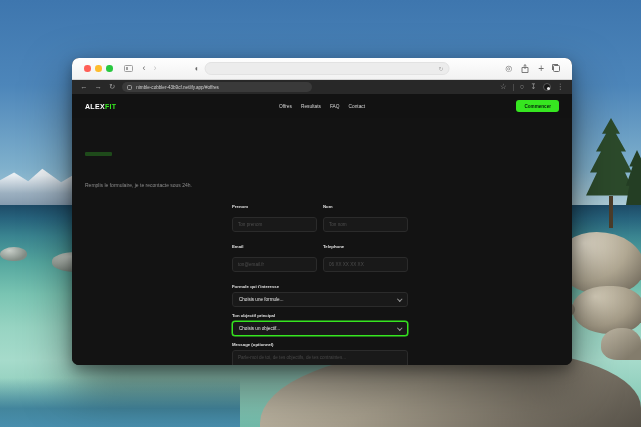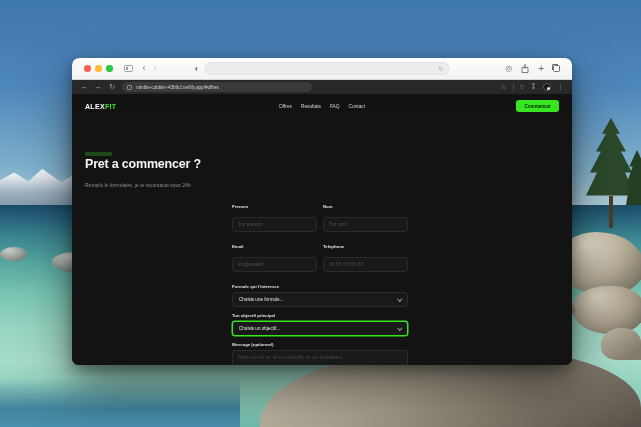--- a/index.html
+++ b/index.html
@@ -200,21 +200,20 @@
         <div class="nav">
           <span>Offres</span>
           <span>Resultats</span>
           <span>FAQ</span>
           <span>Contact</span>
         </div>
         <button class="cta">Commencer</button>
       </div>
 
       <div class="section-tag"></div>
-      <div class="h1">Pret a commencer ?</div>
       <div class="sub">Remplis le formulaire, je te recontacte sous 24h.</div>
 
       <div class="form">
         <div class="grid2">
           <div class="fgroup">
             <label>Prenom</label>
             <input class="tin" type="text" placeholder="Ton prenom" style="">
           </div>
           <div class="fgroup">
             <label>Nom</label>

